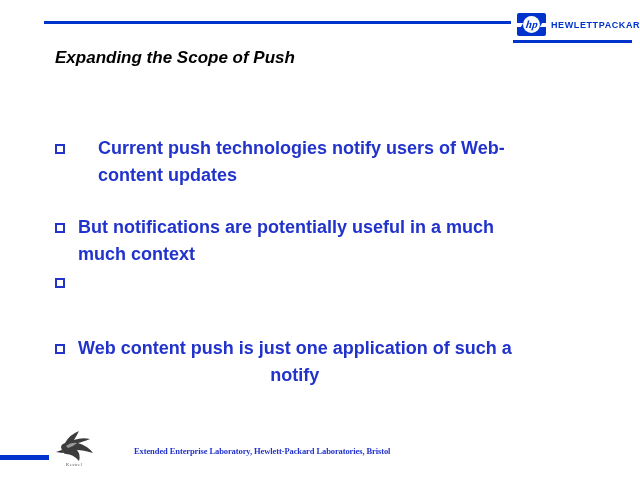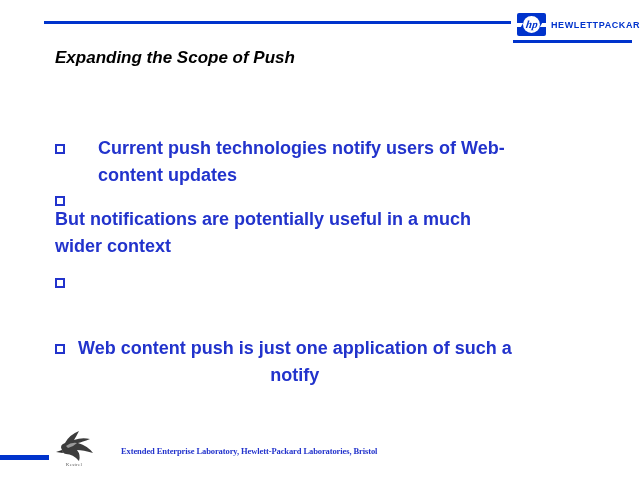--- a/index.html
+++ b/index.html
@@ -28,34 +28,34 @@
            letter-spacing:0.6px;color:var(--rule-blue,#0033CC);justify-content:center;}
   .hp-underline{position:absolute;left:513px;top:40px;width:119px;height:3px;background:var(--rule-blue,#0033CC);}
 
   
   .slide-title{position:absolute;left:55px;top:48px;font-style:italic;font-weight:bold;font-size:17px;
                color:var(--title-black,#000);letter-spacing:0px;white-space:nowrap;}
 
   
   .bullet{position:absolute;left:55px;display:flex;align-items:flex-start;width:545px;}
   .bullet-1{top:135px;gap:20px;}
-  .bullet-2{top:187px;flex-direction:column;}
+  .bullet-2{top:214px;}
   .bullet-3{top:269px;}
   .bullet-4{top:335px;text-align:center;}
   .bullet-marker{width:10px;height:10px;border:2px solid var(--text-blue,#2233CC);margin-top:9px;margin-right:13px;flex:none;background:#fff;}
   .bullet-text{font-weight:bold;font-size:18px;line-height:27px;color:var(--text-blue,#2233CC);}
   .bullet-line{display:block;white-space:nowrap;}
   .red-line{color:var(--highlight-red,#FF1030);}
 
   
   .footer-dash{position:absolute;left:0;top:455px;width:49px;height:5px;background:var(--rule-blue,#0033CC);}
   .eagle-wrap{position:absolute;left:51px;top:430px;width:46px;height:42px;text-align:center;}
   .eagle-svg{display:block;margin:0 auto;}
   .eagle-caption{display:block;font-size:5px;line-height:6px;color:#666;font-family:"Liberation Serif",serif;letter-spacing:0.3px;}
-  .footer-text{position:absolute;left:81px;top:446px;font-family:"Liberation Serif",serif;font-weight:bold;
+  .footer-text{position:absolute;left:94px;top:446px;font-family:"Liberation Serif",serif;font-weight:bold;
                font-size:8.5px;letter-spacing:-0.1px;color:var(--text-blue,#2233CC);white-space:nowrap;padding-left:40px;}
 </style>
 </head>
 <body>
 
 <div class="slide">
 
   <div class="top-rule"></div>
 
   <div class="hp-logo-row">
@@ -80,21 +80,21 @@
     <div class="bullet-text">
       <span class="bullet-line">Current push technologies notify users of Web-</span>
       <span class="bullet-line">content updates</span>
     </div>
   </div>
 
   <div class="bullet bullet-2">
     <span class="bullet-marker"></span>
     <div class="bullet-text">
       <span class="bullet-line">But notifications are potentially useful in a much</span>
-      <span class="bullet-line">wider context</span>
+      <span class="bullet-line">much context</span>
     </div>
   </div>
 
   <div class="bullet bullet-3">
     <span class="bullet-marker"></span>
     <div class="bullet-text">
     </div>
   </div>
 
   <div class="bullet bullet-4">

